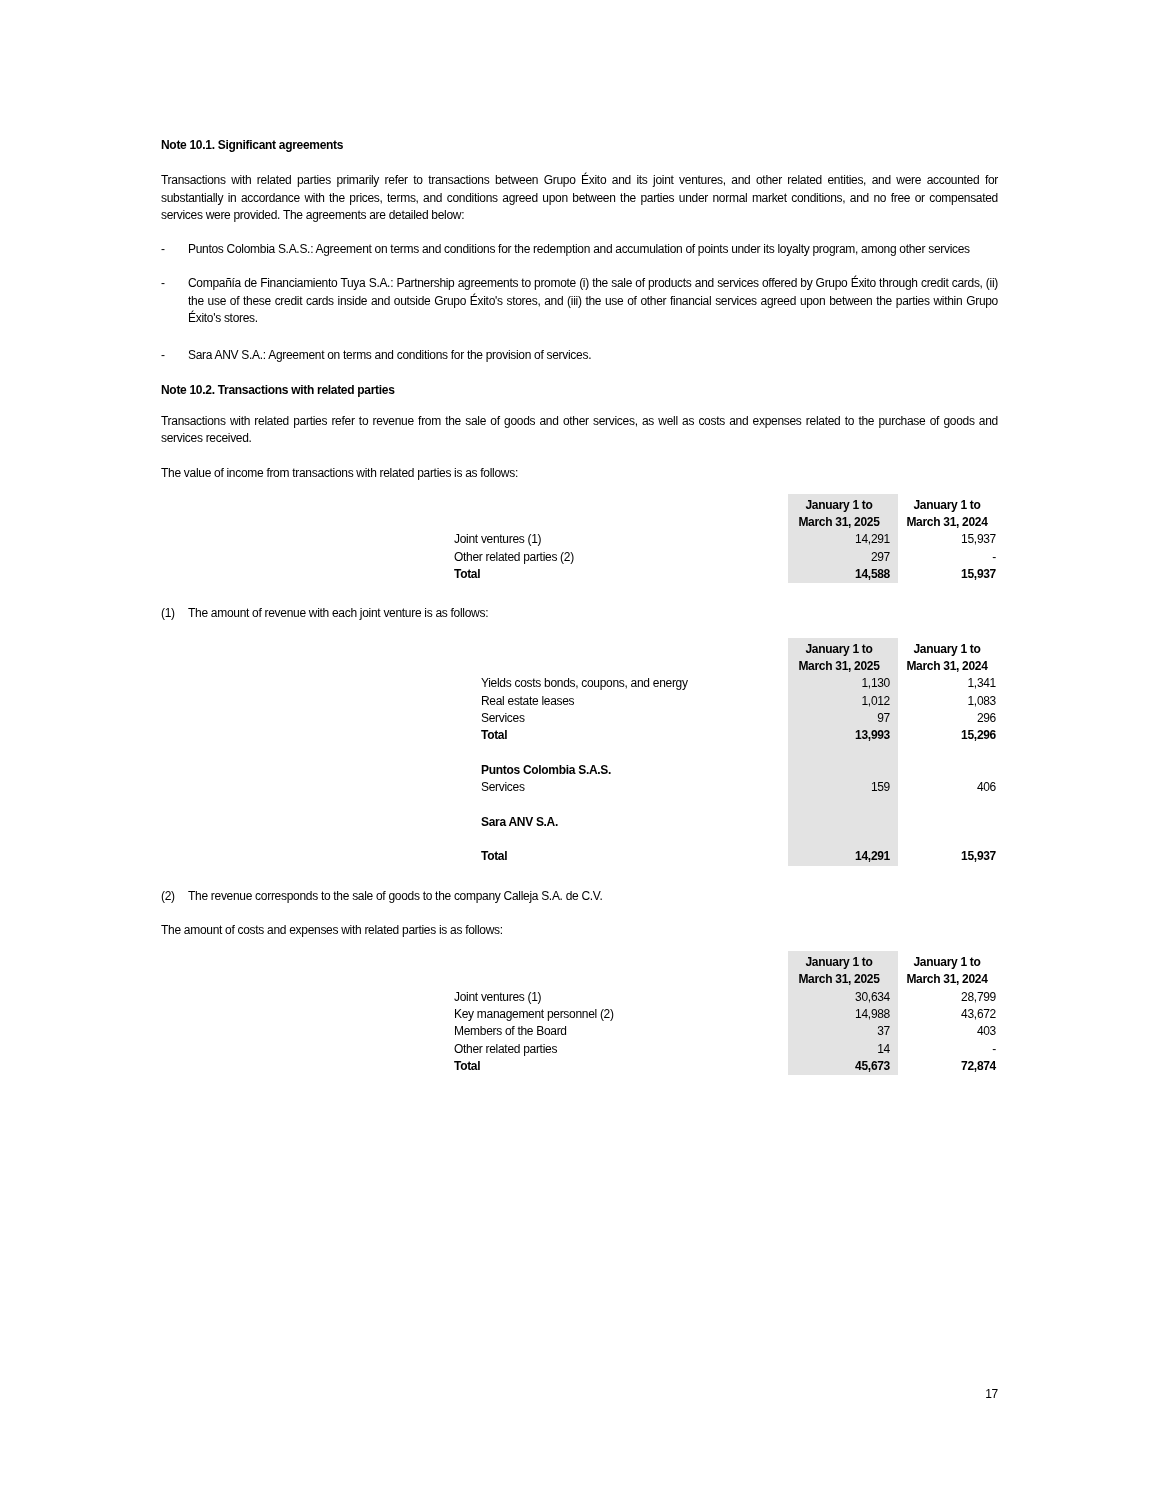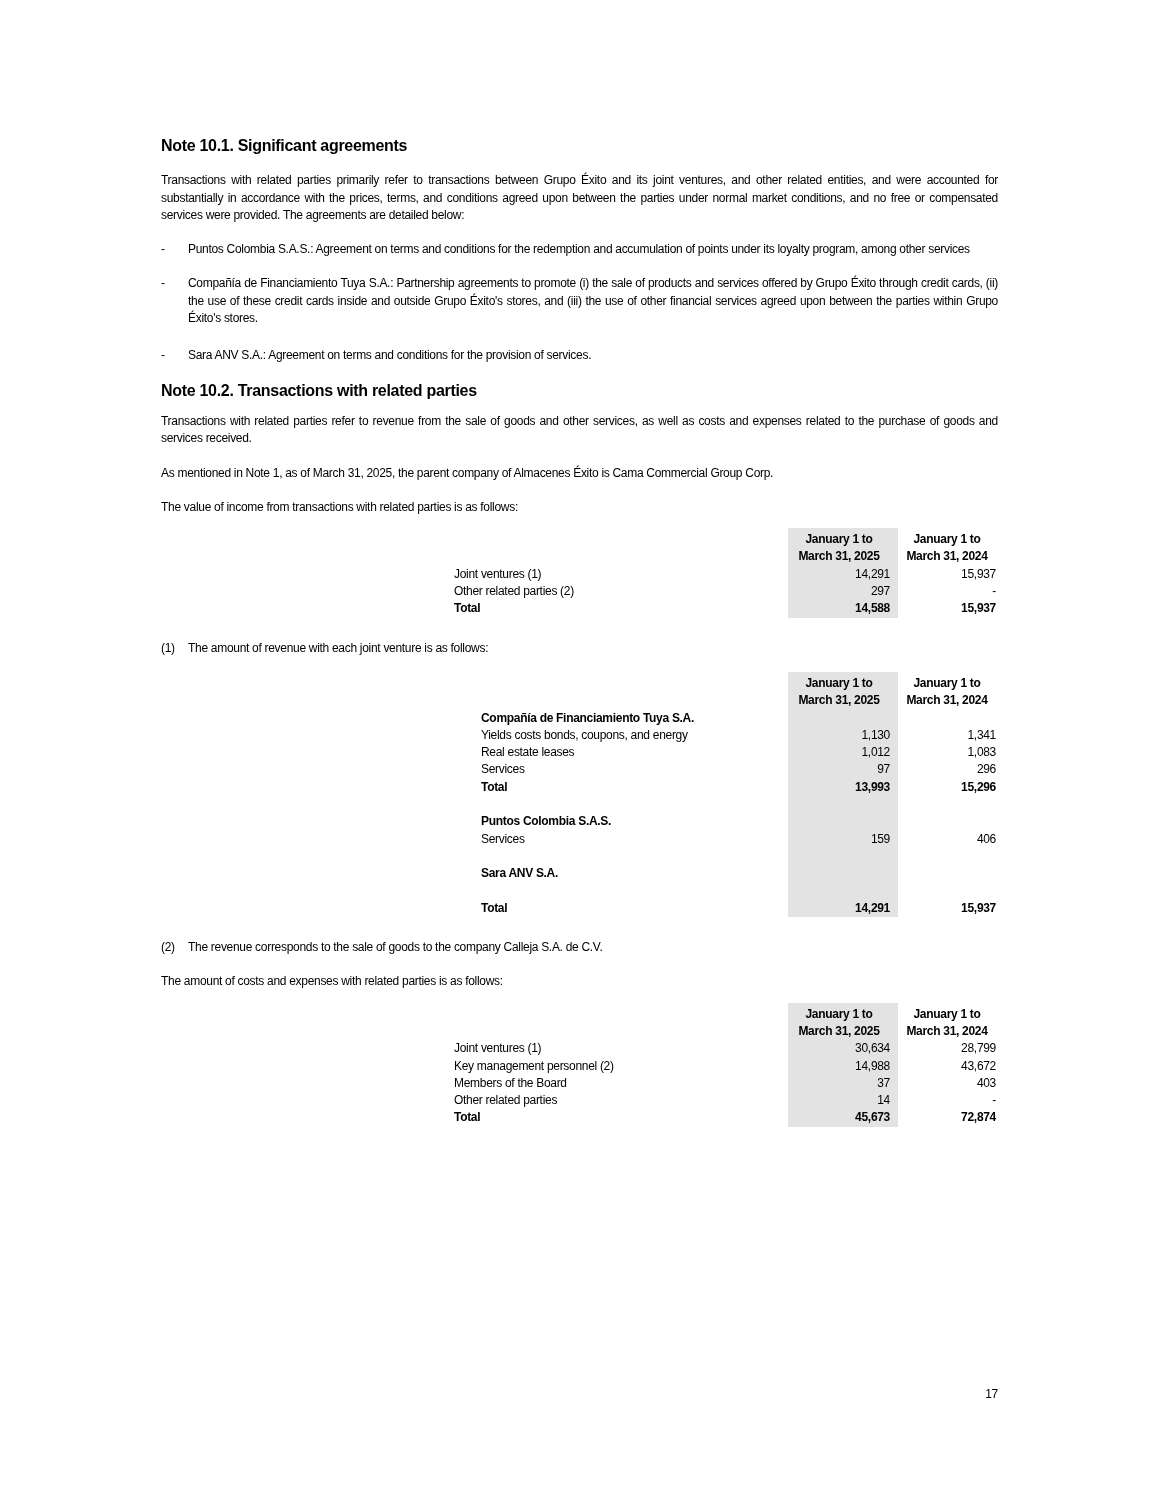--- a/index.html
+++ b/index.html
@@ -9,21 +9,21 @@
     font-family: "Liberation Sans", sans-serif;
     color: #000000;
     position: relative;
   }
   .page { position: absolute; left: 0; top: 0; width: 1159px; height: 1500px; }
   .content {
     position: absolute; left: 161px; top: 137px; width: 837px;
     font-size: 12px; line-height: 17.3px; letter-spacing: -0.3px;
   }
   h1.doc-heading {
-    font-size: 16px; line-height: 17.3px; font-weight: bold;
+    font-size: 12px; line-height: 17.3px; font-weight: bold;
     margin: 0 0 18px 0;
   }
   h1.doc-heading.h2sp { margin-bottom: 14px; }
   p.doc-para { margin: 0 0 17px 0; text-align: justify; }
   p.doc-para.nj { text-align: left; }
   .li { display: flex; margin: 0 0 17px 0; }
   .li.lg { margin-bottom: 20px; }
   .li-marker { width: 27px; flex: none; }
   .li-text { flex: 1; text-align: justify; }
   .fn { display: flex; margin: 22px 0 15px 0; }
@@ -70,21 +70,20 @@
       <span class="li-text">Compañía de Financiamiento Tuya S.A.: Partnership agreements to promote (i) the sale of products and services offered by Grupo Éxito through credit cards, (ii) the use of these credit cards inside and outside Grupo Éxito's stores, and (iii) the use of other financial services agreed upon between the parties within Grupo Éxito's stores.</span>
     </div>
     <div class="li">
       <span class="li-marker">-</span>
       <span class="li-text">Sara ANV S.A.: Agreement on terms and conditions for the provision of services.</span>
     </div>
 
     <h1 class="doc-heading h2sp">Note 10.2. Transactions with related parties</h1>
 
     <p class="doc-para">Transactions with related parties refer to revenue from the sale of goods and other services, as well as costs and expenses related to the purchase of goods and services received.</p>
-    <p class="doc-para nj">As mentioned in Note 1, as of March 31, 2025, the parent company of Almacenes Éxito is Cama Commercial Group Corp.</p>
     <p class="doc-para nj" style="margin-bottom:8px;">The value of income from transactions with related parties is as follows:</p>
 
     <div class="fin-table">
       <div class="tr th-row">
         <div class="tc-label"></div>
         <div class="tc-a">
           <div>January 1 to</div>
           <div>March 31, 2025</div>
         </div>
         <div class="tc-b">
@@ -119,25 +118,20 @@
         <div class="tc-label indent"></div>
         <div class="tc-a">
           <div>January 1 to</div>
           <div>March 31, 2025</div>
         </div>
         <div class="tc-b">
           <div>January 1 to</div>
           <div>March 31, 2024</div>
         </div>
       </div>
-      <div class="tr b">
-        <div class="tc-label indent">Compañía de Financiamiento Tuya S.A.</div>
-        <div class="tc-a"></div>
-        <div class="tc-b"></div>
-      </div>
       <div class="tr">
         <div class="tc-label indent">Yields costs bonds, coupons, and energy</div>
         <div class="tc-a">1,130</div>
         <div class="tc-b">1,341</div>
       </div>
       <div class="tr">
         <div class="tc-label indent">Real estate leases</div>
         <div class="tc-a">1,012</div>
         <div class="tc-b">1,083</div>
       </div>

